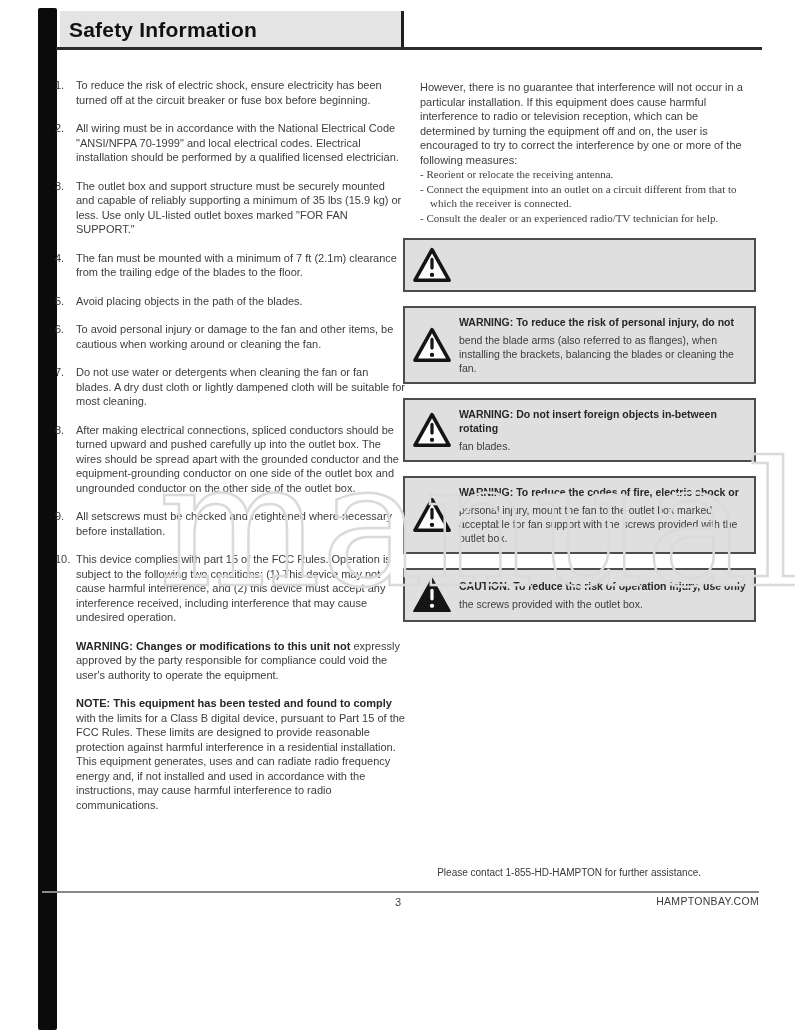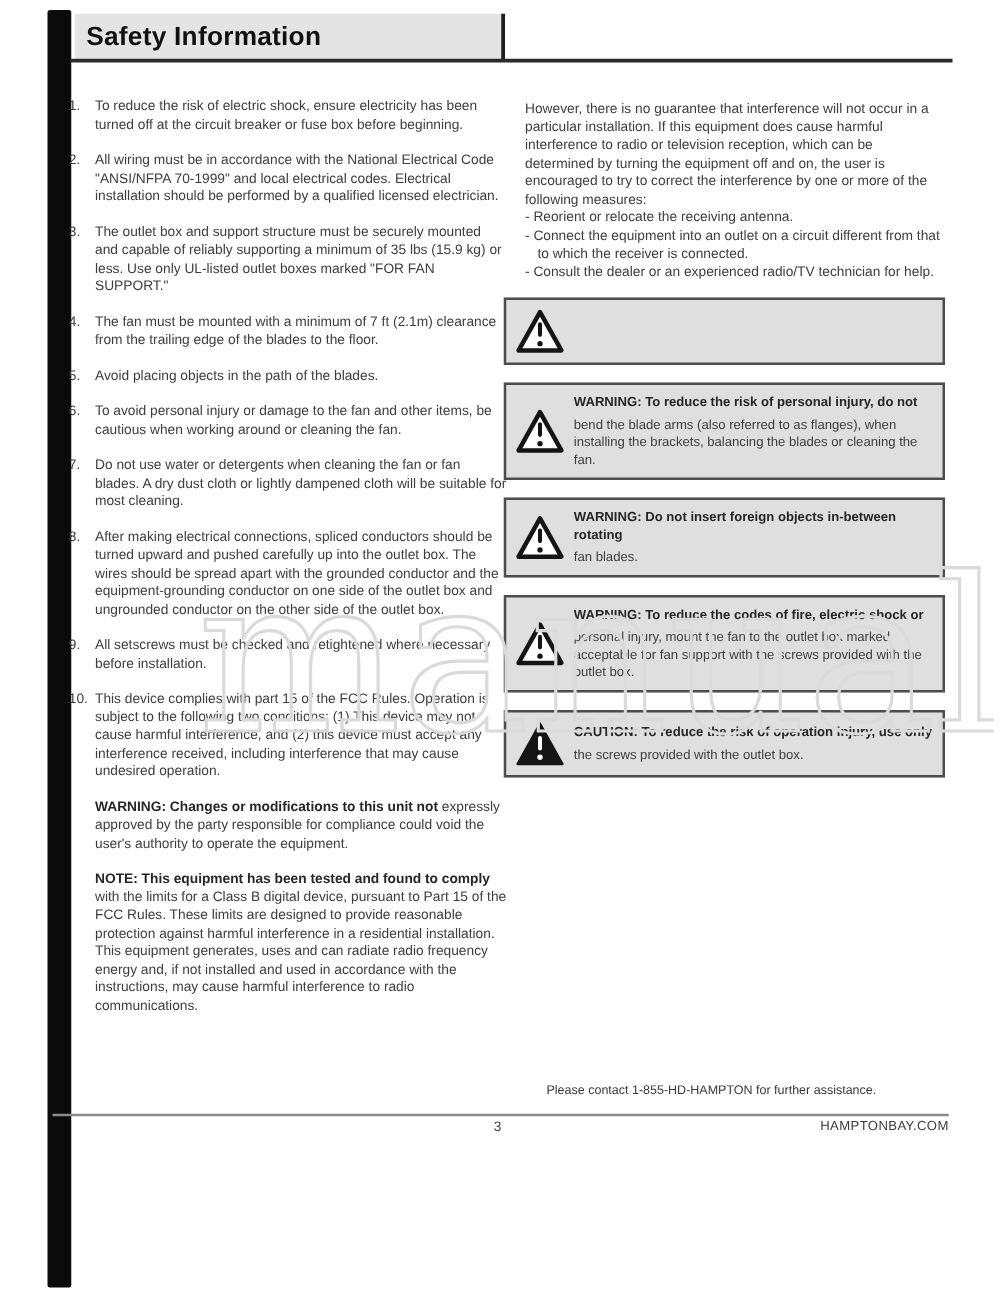--- a/index.html
+++ b/index.html
@@ -19,21 +19,21 @@
   
   .col-left{position:absolute;left:55px;top:78px;width:351px;font-size:11px;line-height:14.5px;}
   .li{display:flex;margin-bottom:14px;}
   .li .num{flex:none;width:21px;}
   .li .txt{flex:1;}
   .fcc-par{margin:0 0 14px 0;padding-left:21px;}
   .fcc-par b{color:#262626;}
   .col-right{position:absolute;left:403px;top:78px;width:353px;font-size:11px;line-height:14.5px;}
   .intro,.measures{margin-left:17px;}
   .intro{margin-top:2px;margin-bottom:0;}
-  .measure{padding-left:10px;text-indent:-10px;}
+  .measure{padding-left:10px;text-indent:-10px;font-family:Liberation Serif, serif;}
   
   .alerts{margin-top:13px;}
   .alert{
     display:flex;align-items:center;background:#dfdfdf;border:2px solid #4d4d4d;
     margin-bottom:14px;padding:7px 8px 7px 0;
   }
   .alert-icon{flex:none;width:54px;display:flex;justify-content:center;align-items:center;}
   .alert-icon svg{display:block;}
   .alert-text{flex:1;font-size:10.5px;line-height:14px;}
   .alert-head{font-weight:bold;color:#262626;margin-bottom:4px;}

